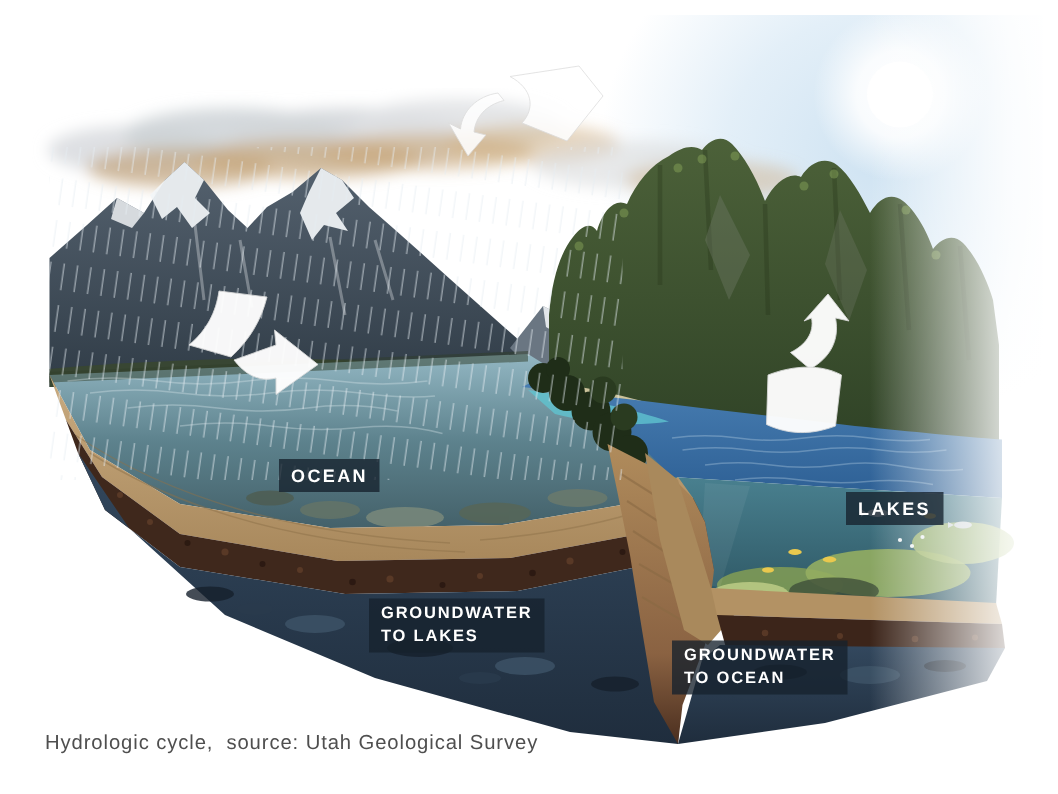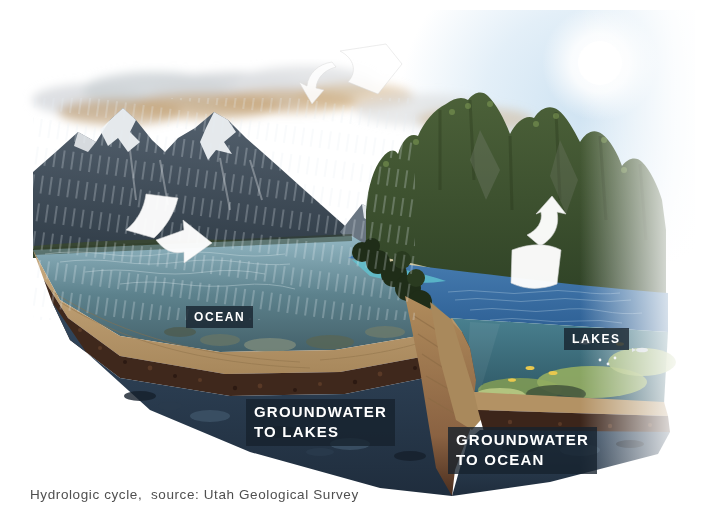--- a/index.html
+++ b/index.html
@@ -6,21 +6,21 @@
   .stage{
     position:relative;width:705px;height:529px;background:#ffffff;overflow:hidden;
     font-family:"Liberation Sans",sans-serif;
   }
   .stage svg{position:absolute;left:0;top:0;}
   .tag{
     position:absolute;color:#ffffff;background:rgba(22,33,45,0.78);
     font-size:12px;font-weight:600;letter-spacing:1.6px;line-height:1.35;
     padding:3px 8px;white-space:pre-line;
   }
-  .tag.small{font-size:15px;letter-spacing:1.2px;}
+  .tag.small{font-size:11px;letter-spacing:1.2px;}
   .caption{
     position:absolute;left:30px;top:487px;color:#4f4f4f;font-size:13.5px;
     letter-spacing:0.6px;white-space:pre-wrap;
   }
 </style>
 </head>
 <body>
 
 <div class="stage">
 

